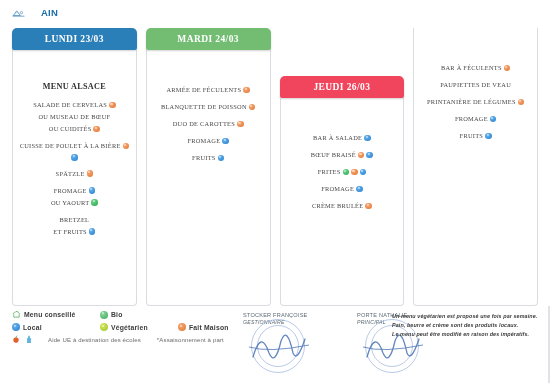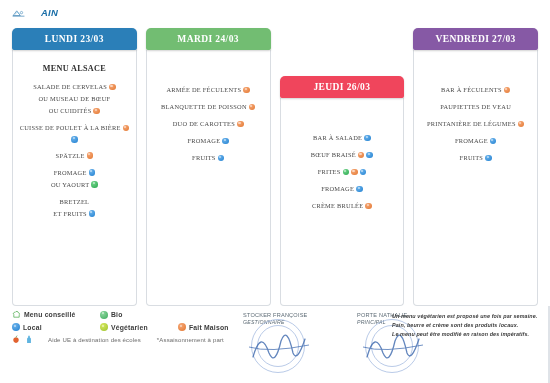--- a/index.html
+++ b/index.html
@@ -24,21 +24,20 @@
     height: 28px;
     box-sizing: border-box;
   }
   .logo {
     width: 46px;
     height: 18px;
     display: flex;
     align-items: center;
     gap: 16px;
     flex: none;
-    font-style: italic;
   }
   .logo-mark { display:block; }
   .logo-text {
     font-size: 9.5px;
     font-weight: bold;
     color: #1b6fa8;
     letter-spacing: 0.2px;
     line-height: 1;
   }
   .title-block {
@@ -89,21 +88,21 @@
     padding: 8px 4px 6px 4px;
     box-sizing: border-box;
     text-align: center;
     overflow: hidden;
   }
   .menu-title {
     font-size: 8.2px;
     font-weight: bold;
     color: #2f2f2f;
     letter-spacing: 0.3px;
-    margin: 6px 0 10px 0;
+    margin: 24px 0 10px 0;
   }
   .meal-group { margin-bottom: 9px; }
   .meal-line {
     font-size: 6.4px;
     color: #4a4a4a;
     letter-spacing: 0.25px;
     line-height: 1.25;
     margin: 0 0 4px 0;
     display: flex;
     align-items: center;
@@ -387,21 +386,20 @@
         </div>
         <div class="meal-group">
           <div class="meal-line">
             <span class="meal-text">CRÈME BRULÉE</span>
             <span class="badge orange"></span>
           </div>
         </div>
       </div>
     </div>
     <div class="col">
-      <div class="col-head" style="background: rgb(134, 89, 165);">VENDREDI 27/03</div>
       <div class="col-body">
         <div style="height: 28px;"></div>
         <div class="meal-group">
           <div class="meal-line">
             <span class="meal-text">BAR À FÉCULENTS</span>
             <span class="badge orange"></span>
           </div>
         </div>
         <div class="meal-group">
           <div class="meal-line">

